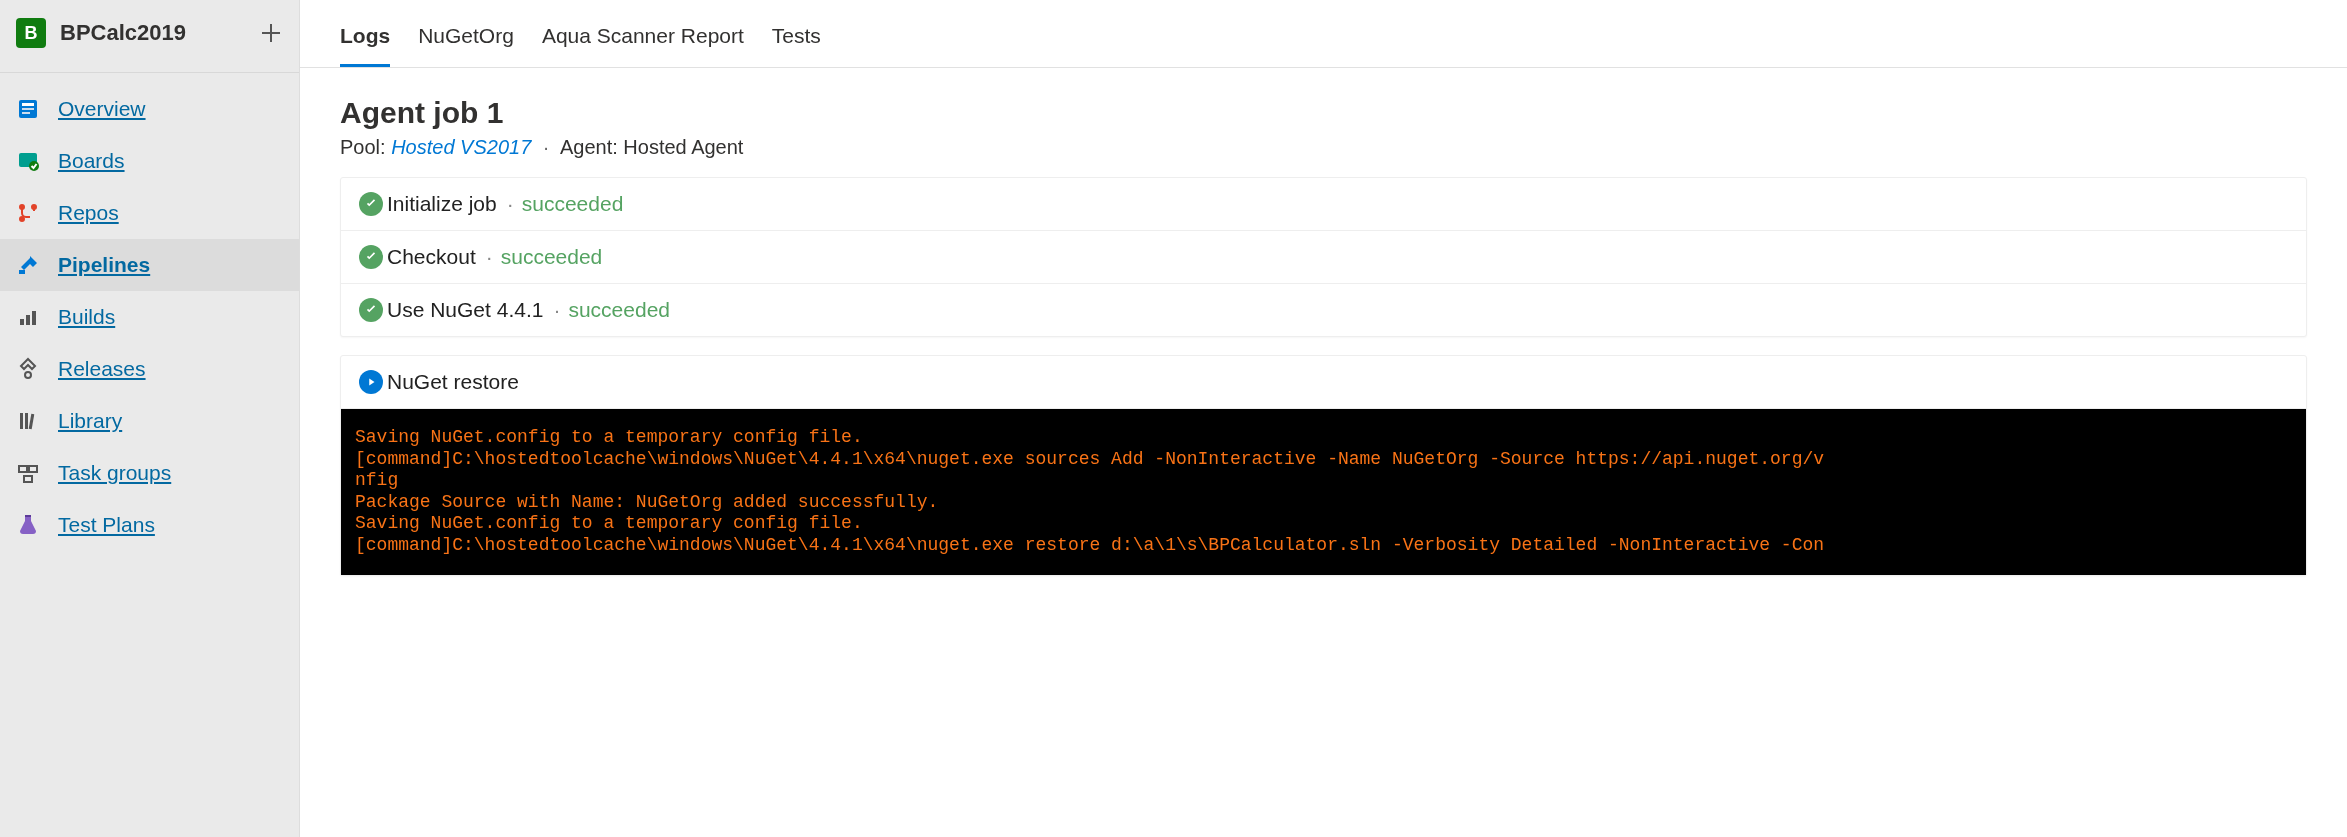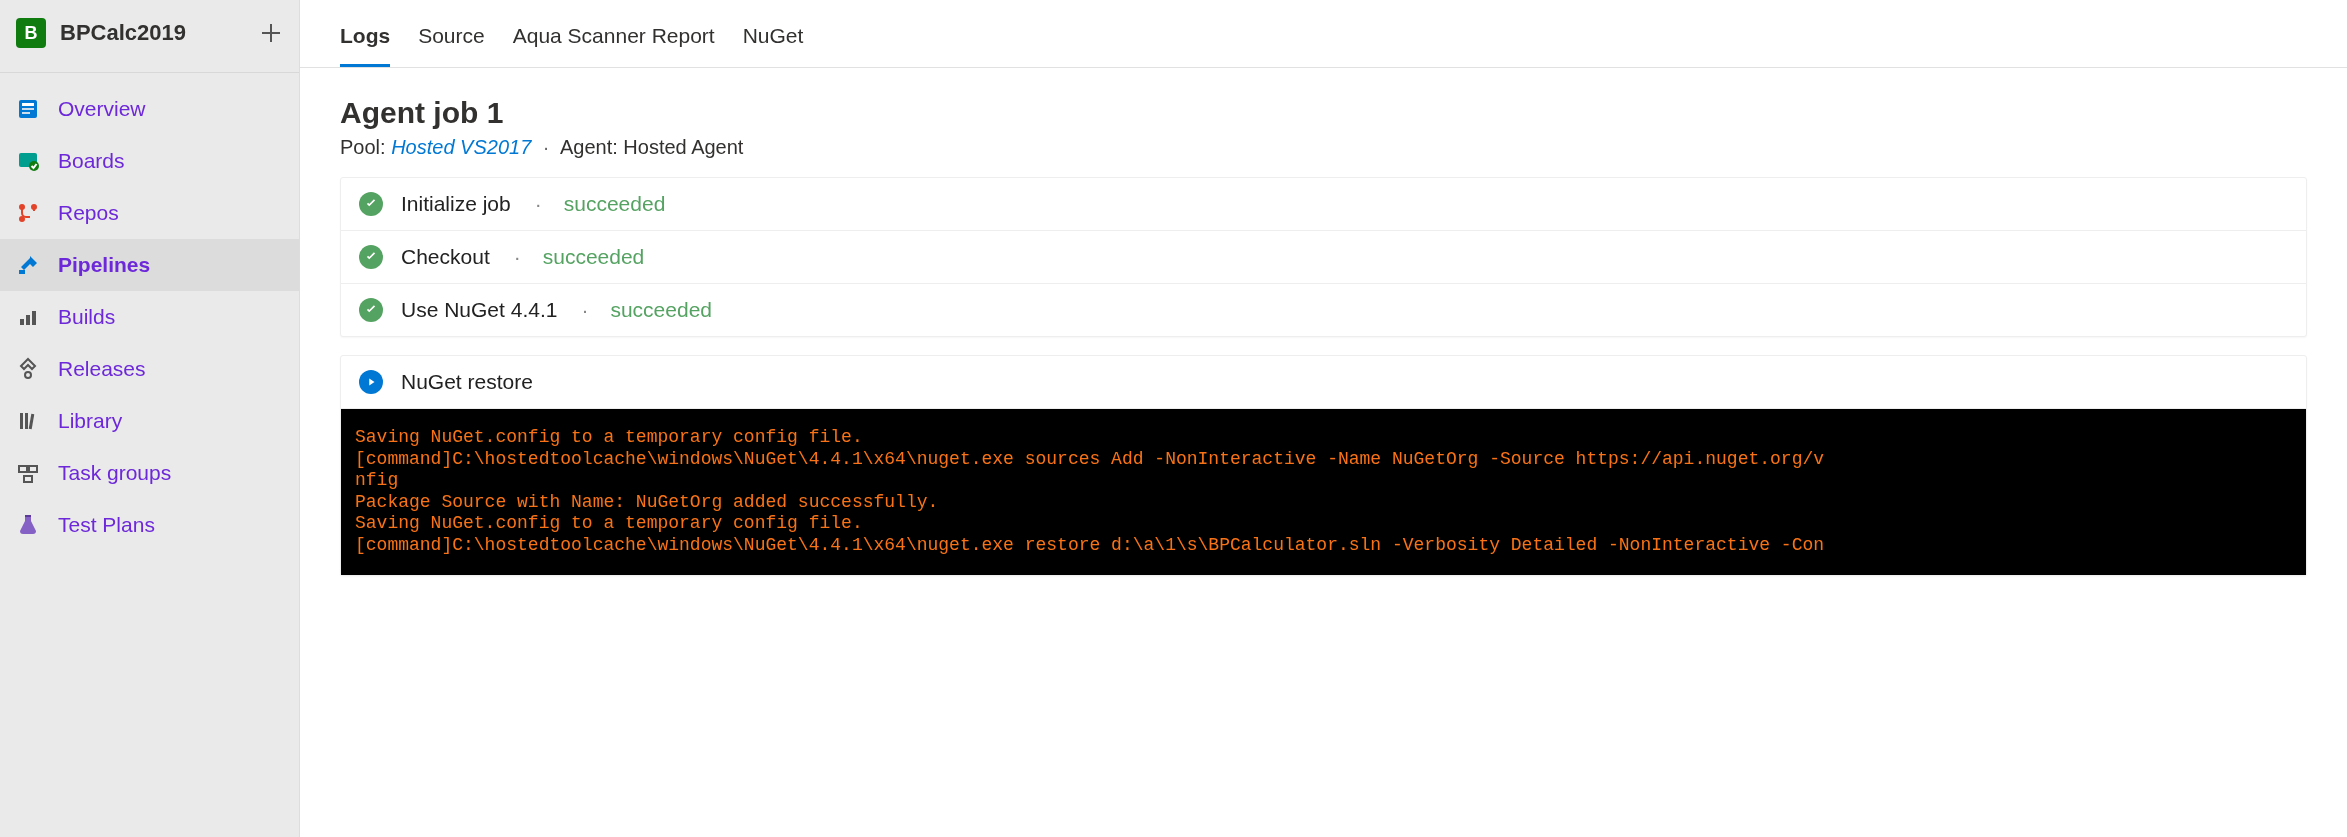--- a/index.html
+++ b/index.html
@@ -10,38 +10,38 @@
   .sidebar { width: 300px; background: #eaeaea; border-right: 1px solid #ddd; display: flex; flex-direction: column; }
   .project-header { display: flex; align-items: center; padding: 18px 16px 24px 16px; border-bottom: 1px solid #d8d8d8; }
   .project-badge { width: 30px; height: 30px; background: #107c10; color: #fff; display: flex; align-items: center; justify-content: center; border-radius: 4px; font-weight: 600; font-size: 18px; margin-right: 14px; }
   .project-title { font-weight: 600; font-size: 22px; flex: 1; }
   .add-btn { color: #555; font-size: 30px; line-height: 0; cursor: pointer; }
   .nav { padding-top: 10px; }
   .nav-item { display: flex; align-items: center; padding: 14px 16px; cursor: pointer; gap: 18px; }
   .nav-item.active { background: #dcdcdc; font-weight: 600; }
   .nav-item.active .nav-label { font-weight: 600; }
   .nav-sub { font-weight: 400; }
-  .nav-label { font-size: 21px; color: #6d28d9; }
+  .nav-label { font-size: 21px; color: #0369a1; text-decoration: underline; }
   .nav-icon { width: 24px; height: 24px; display: inline-flex; align-items: center; justify-content: center; }
 
   
   .main { flex: 1; overflow: hidden; background: #fff; border-radius: 14px; }
   .tabs { display: flex; gap: 28px; padding: 24px 40px 0 40px; border-bottom: 1px solid #e1e1e1; }
   .tab { padding-bottom: 16px; cursor: pointer; font-size: 21px; color: #323130; }
   .tab.active { border-bottom: 3px solid #0078d4; font-weight: 600; }
 
   .job-header { padding: 28px 40px 18px 40px; }
   .job-title { font-size: 30px; font-weight: 600; margin-bottom: 6px; }
   .job-meta { font-size: 20px; color: #323130; }
   .job-meta .pool-link { color: #0078d4; cursor: pointer; font-style: italic; }
   .job-meta .sep { color: #666; margin: 0 6px; }
 
   .steps { padding: 0 40px; }
   .step-card { background: #fff; border: 1px solid #eee; border-radius: 3px; margin-bottom: 18px; box-shadow: 0 1px 2px rgba(0,0,0,0.04); }
-  .step-row { display: flex; align-items: center; padding: 14px 18px; gap: 18px; border-bottom: 1px solid #eee; }
+  .step-row { display: flex; align-items: center; padding: 14px 18px; gap: 4px; border-bottom: 1px solid #eee; }
   .step-row:last-child { border-bottom: none; }
   .status-icon { width: 24px; height: 24px; border-radius: 50%; display: inline-flex; align-items: center; justify-content: center; }
   .status-success { background: #55a362; }
   .status-running { background: #0078d4; }
   .status-icon svg { width: 14px; height: 14px; fill: #fff; }
   .step-name { font-size: 21px; color: #222; }
   .step-sep { color: #888; margin-left: 6px; margin-right: 4px; }
   .status-text-success { color: #55a362; font-size: 21px; }
 
   .console { background: #000; color: #f97316; font-family: Consolas, "Courier New", monospace; font-size: 18px; line-height: 1.2; padding: 18px 14px; white-space: pre; overflow-x: hidden; }
@@ -149,23 +149,23 @@
             </svg>
         </span>
         <span class="nav-label">Test Plans</span>
       </div>
     </nav>
   </aside>
 
   <main class="main">
     <div class="tabs">
       <div class="tab active">Logs</div>
-      <div class="tab">Source</div>
+      <div class="tab">NuGetOrg</div>
       <div class="tab">Aqua Scanner Report</div>
-      <div class="tab">NuGet</div>
+      <div class="tab">Tests</div>
     </div>
 
     <div class="job-header">
       <div class="job-title">Agent job 1</div>
       <div class="job-meta">
         <span>Pool:</span>
         <span class="pool-link">Hosted VS2017</span>
         <span class="sep">·</span>
         <span>Agent: Hosted Agent</span>
       </div>

